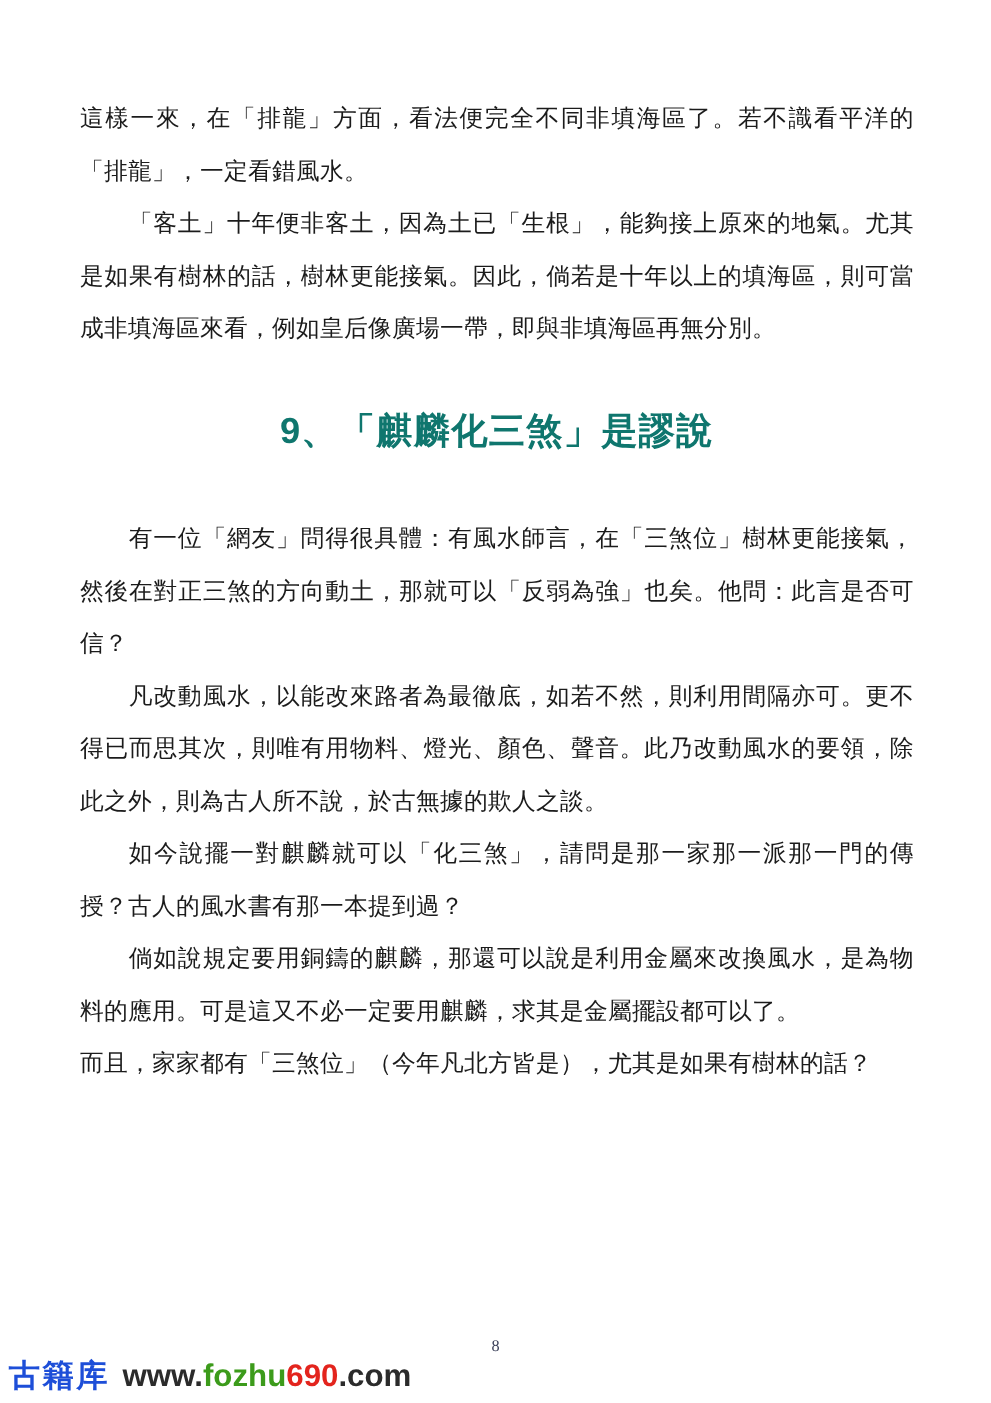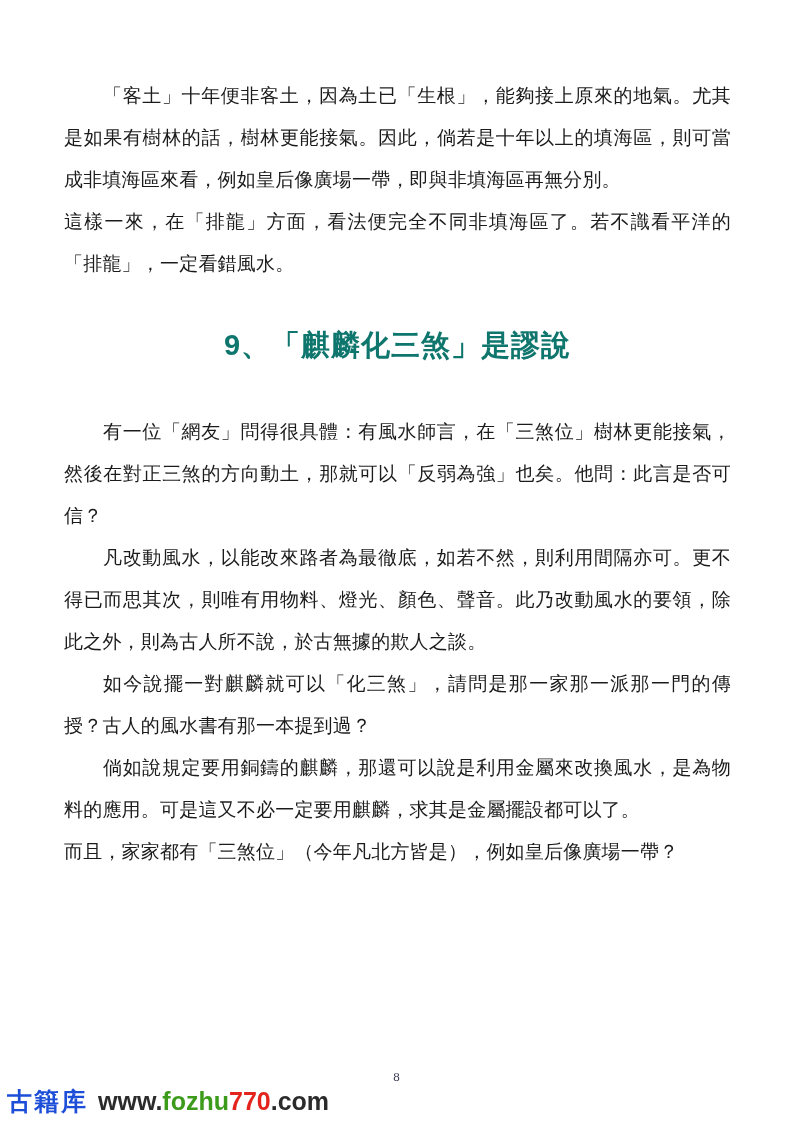--- a/index.html
+++ b/index.html
@@ -53,31 +53,31 @@
   .wm-green{ color: #3c9b1b; }
   .wm-red  { color: #e3241d; }
   .wm-com  { color: #2b2b2b; text-align: right; }
 </style>
 </head>
 <body>
 
 <div class="page">
 
   <div class="content">
+    <p class="para">這樣一來，在「排龍」方面，看法便完全不同非填海區了。若不識看平洋的「排龍」，一定看錯風水。</p>
     <p class="para indent">「客土」十年便非客土，因為土已「生根」，能夠接上原來的地氣。尤其是如果有樹林的話，樹林更能接氣。因此，倘若是十年以上的填海區，則可當成非填海區來看，例如皇后像廣場一帶，即與非填海區再無分別。</p>
-    <p class="para">這樣一來，在「排龍」方面，看法便完全不同非填海區了。若不識看平洋的「排龍」，一定看錯風水。</p>
 
     <h1 class="heading">9、「麒麟化三煞」是謬說</h1>
 
     <p class="para indent">有一位「網友」問得很具體：有風水師言，在「三煞位」樹林更能接氣，然後在對正三煞的方向動土，那就可以「反弱為強」也矣。他問：此言是否可信？</p>
     <p class="para indent">凡改動風水，以能改來路者為最徹底，如若不然，則利用間隔亦可。更不得已而思其次，則唯有用物料、燈光、顏色、聲音。此乃改動風水的要領，除此之外，則為古人所不說，於古無據的欺人之談。</p>
     <p class="para indent">如今說擺一對麒麟就可以「化三煞」，請問是那一家那一派那一門的傳授？古人的風水書有那一本提到過？</p>
     <p class="para indent">倘如說規定要用銅鑄的麒麟，那還可以說是利用金屬來改換風水，是為物料的應用。可是這又不必一定要用麒麟，求其是金屬擺設都可以了。</p>
-    <p class="para">而且，家家都有「三煞位」（今年凡北方皆是），例如皇后像廣場一帶？</p>
+    <p class="para">而且，家家都有「三煞位」（今年凡北方皆是），尤其是如果有樹林的話？</p>
   </div>
 
   <div class="page-number">8</div>
 
   <div class="watermark">
-    <span class="wm-name">古籍库</span><span class="wm-www">www.</span><span class="wm-green">fozhu</span><span class="wm-red">770</span><span class="wm-com">.com</span>
+    <span class="wm-name">古籍库</span><span class="wm-www">www.</span><span class="wm-green">fozhu</span><span class="wm-red">690</span><span class="wm-com">.com</span>
   </div>
 
 </div>
 
 </body></html>

